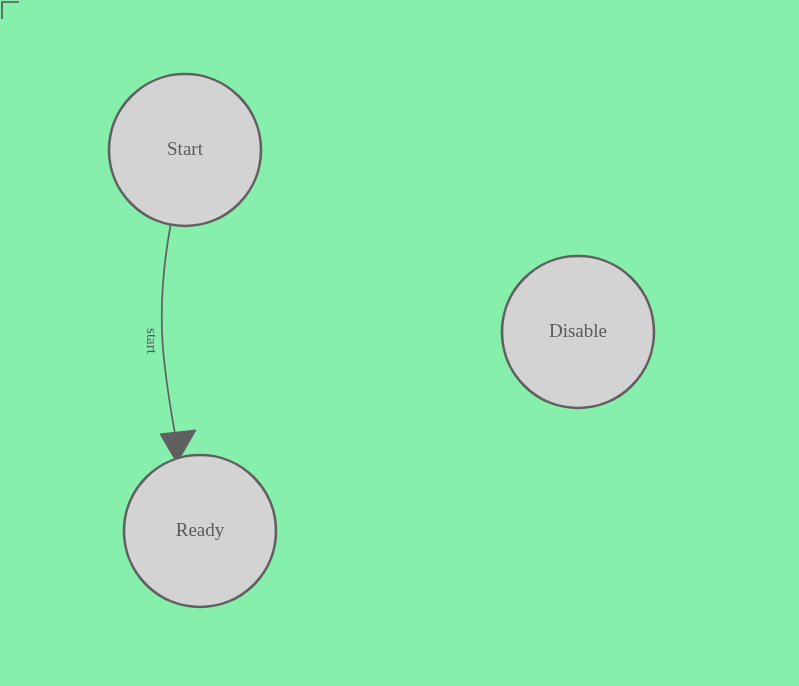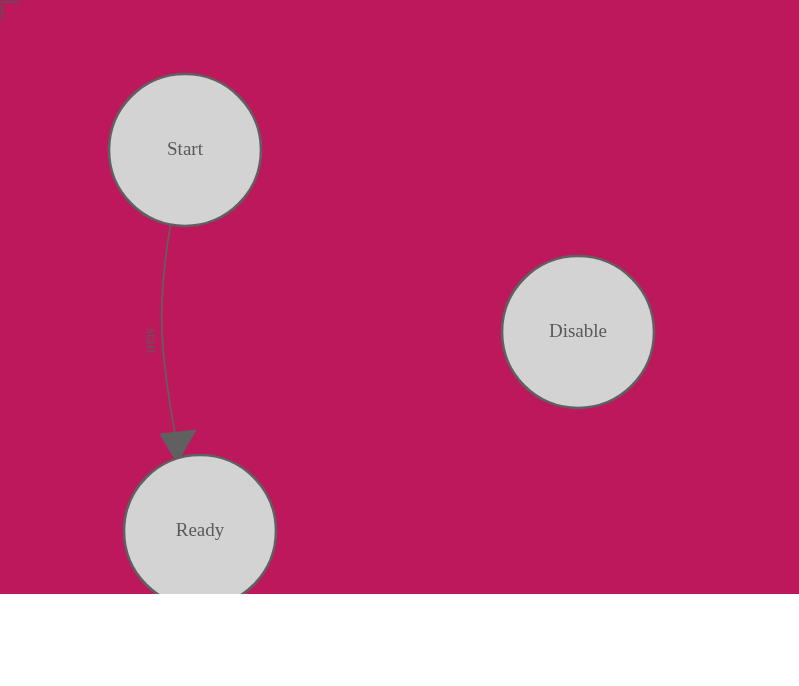--- a/index.html
+++ b/index.html
@@ -58,21 +58,21 @@
   }
   .corner-mark {
     fill: none;
     stroke: #555555;
     stroke-width: 1.6;
   }
 </style>
 </head>
 <body>
 
-<div id="canvas" style="width: 799px; height: 594px; background: #be185d;">
+<div id="canvas" style="width: 799px; height: 686px; background: #86efac;">
   <svg id="diagram-svg" viewBox="0 0 799 686" xmlns="http://www.w3.org/2000/svg" style="width: 799px; height: 686px;">
 
     <path class="corner-mark" d="M 2 19 L 2 2 L 19 2" stroke="#555555"></path>
 
     <g>
       <path class="edge-path" id="edge-0-path" d="M 170.5 225.5 C 160 283 160 330 165 368 C 169 403 174 428 177.5 448" stroke="#606060"></path>
       <polygon class="edge-arrow" id="edge-0-arrow" points="160,434 196,430 177,463" fill="#606060" stroke="#606060"></polygon>
       <text class="edge-label" id="edge-0-label" x="150" y="341" fill="#5a5a5a" transform="rotate(90 150 341)">start</text>
     </g>
 

